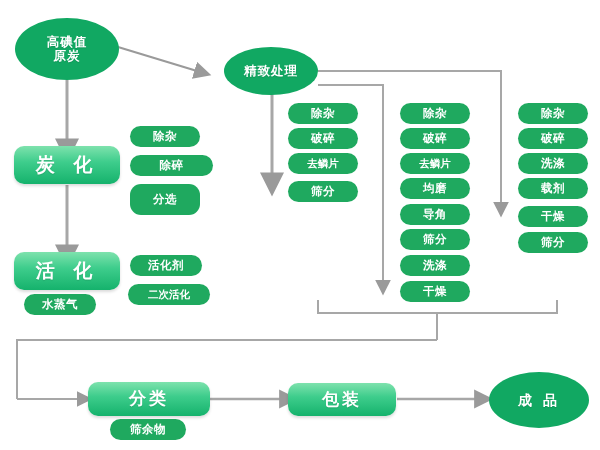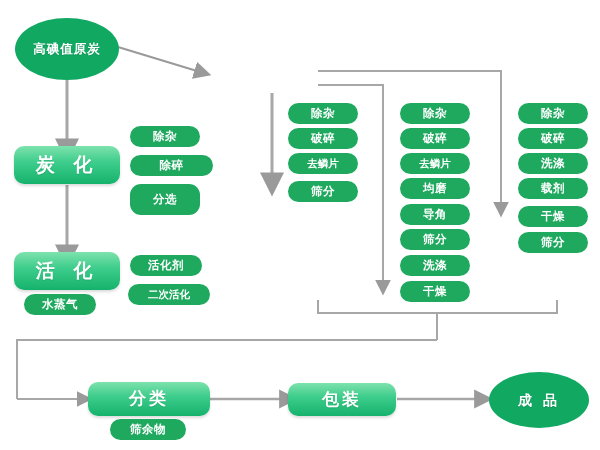--- a/index.html
+++ b/index.html
@@ -80,25 +80,26 @@
 
     <g>
       <path d="M210,399 L282,399" stroke="#a7a7a7" stroke-width="2.4" fill="none" marker-end="url(#ah)"></path>
     </g>
 
     <g>
       <path d="M397,399 L477,399" stroke="#a7a7a7" stroke-width="2.4" fill="none" marker-end="url(#ah)"></path>
     </g>
   </svg>
 
-  <div class="node ellipse fs-ell" style="left:15px;top:18px;width:104px;height:62px;flex-direction:row;">
+  <div class="node ellipse fs-ell" style="left:15px;top:18px;width:104px;height:62px;flex-direction:column;">
     <span>高碘值</span>
     <span>原炭</span>
   </div>
 
+  <div class="node ellipse fs-ell" style="left:224px;top:47px;width:94px;height:48px;">精致处理</div>
 
   <div class="node bigbox fs-big" style="left:14px;top:146px;width:106px;height:38px;">炭 化</div>
 
   <div class="pill fs-pill" style="left:130px;top:126px;width:70px;height:21px;">除杂</div>
   <div class="pill fs-pill" style="left:130px;top:155px;width:83px;height:21px;">除碎</div>
   <div class="pill fs-pill" style="left:130px;top:184px;width:70px;height:31px;">分选</div>
 
   <div class="node bigbox fs-big" style="left:14px;top:252px;width:106px;height:38px;">活 化</div>
   <div class="pill fs-pill" style="left:24px;top:294px;width:72px;height:21px;">水蒸气</div>
 

